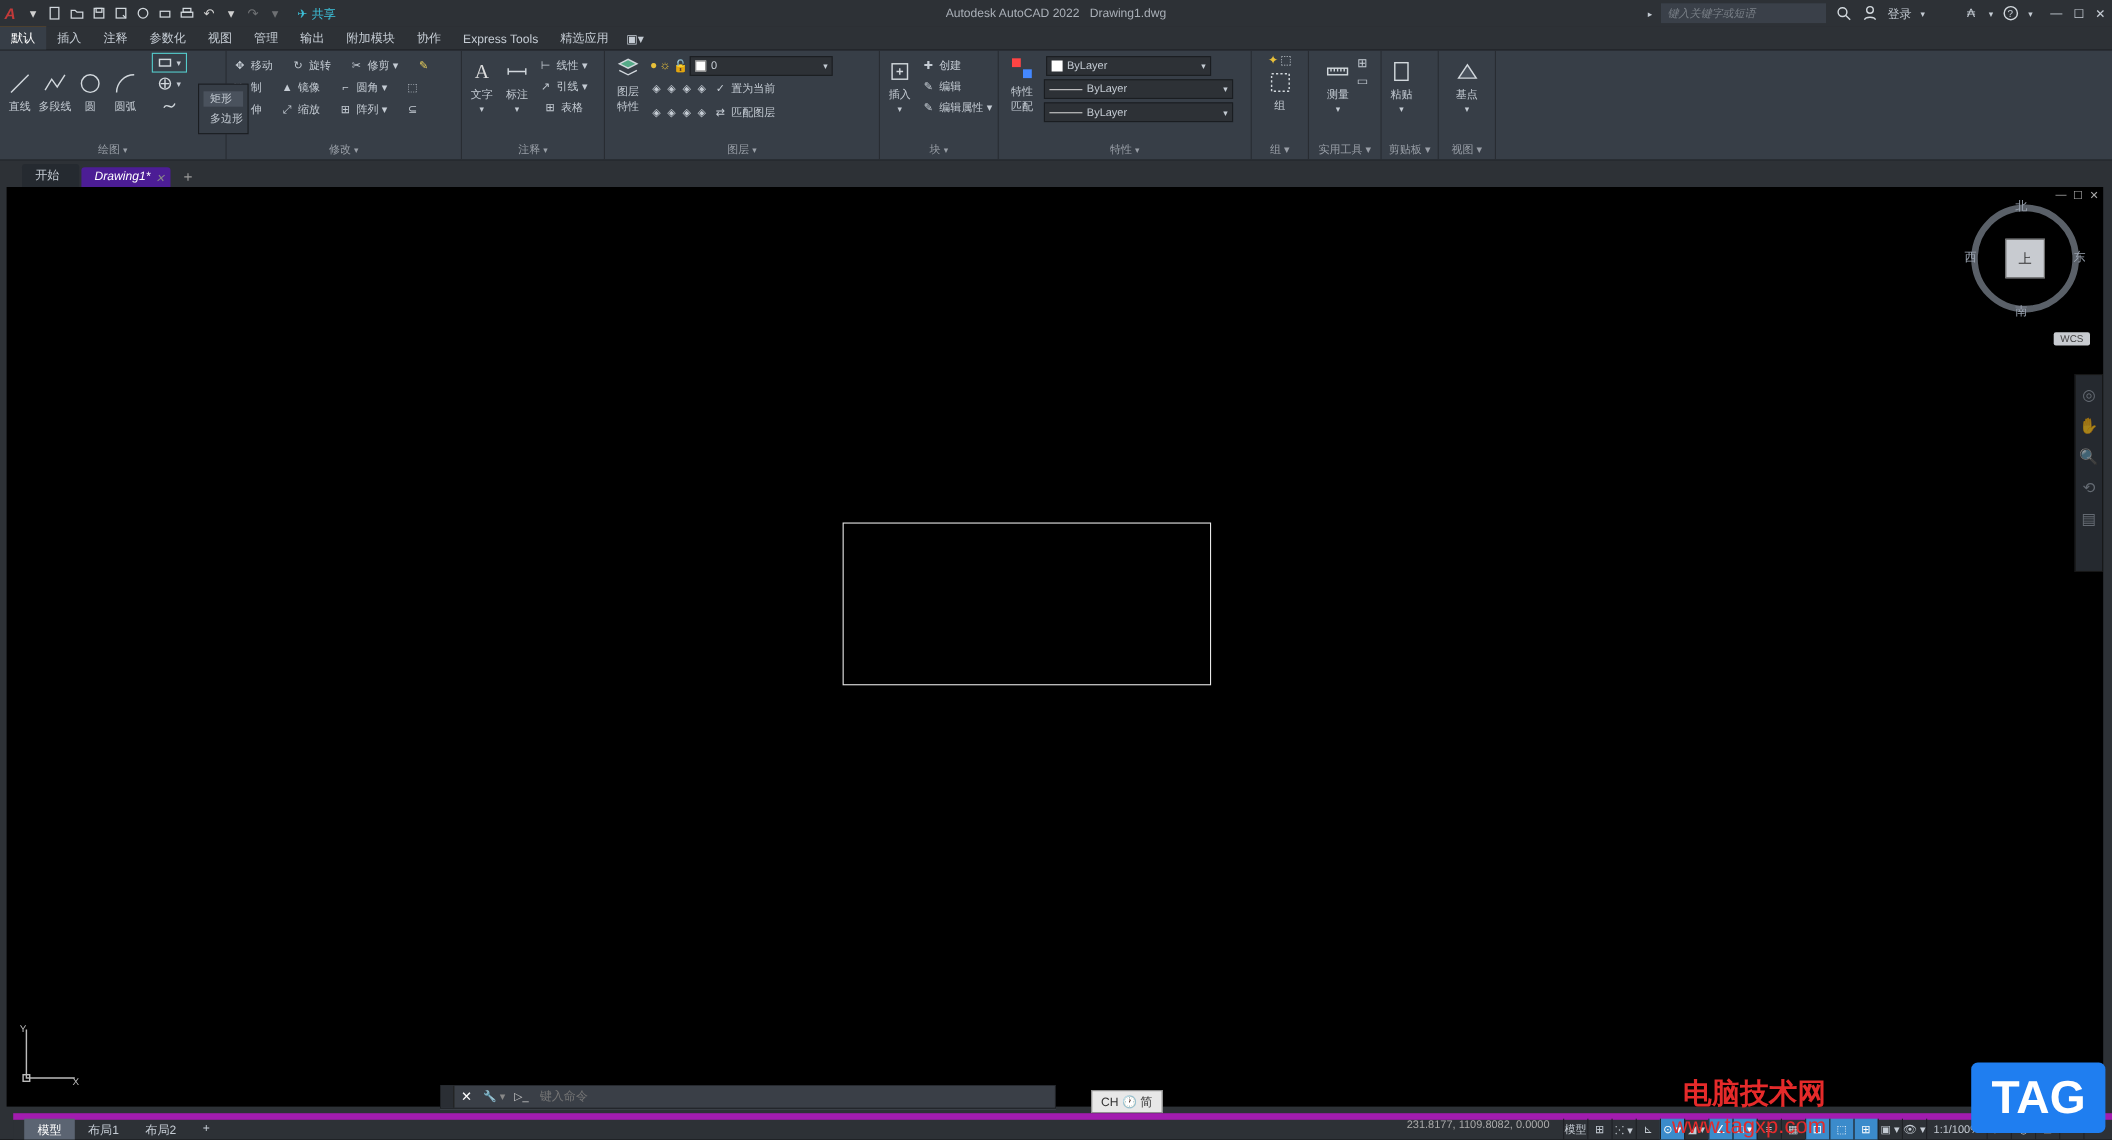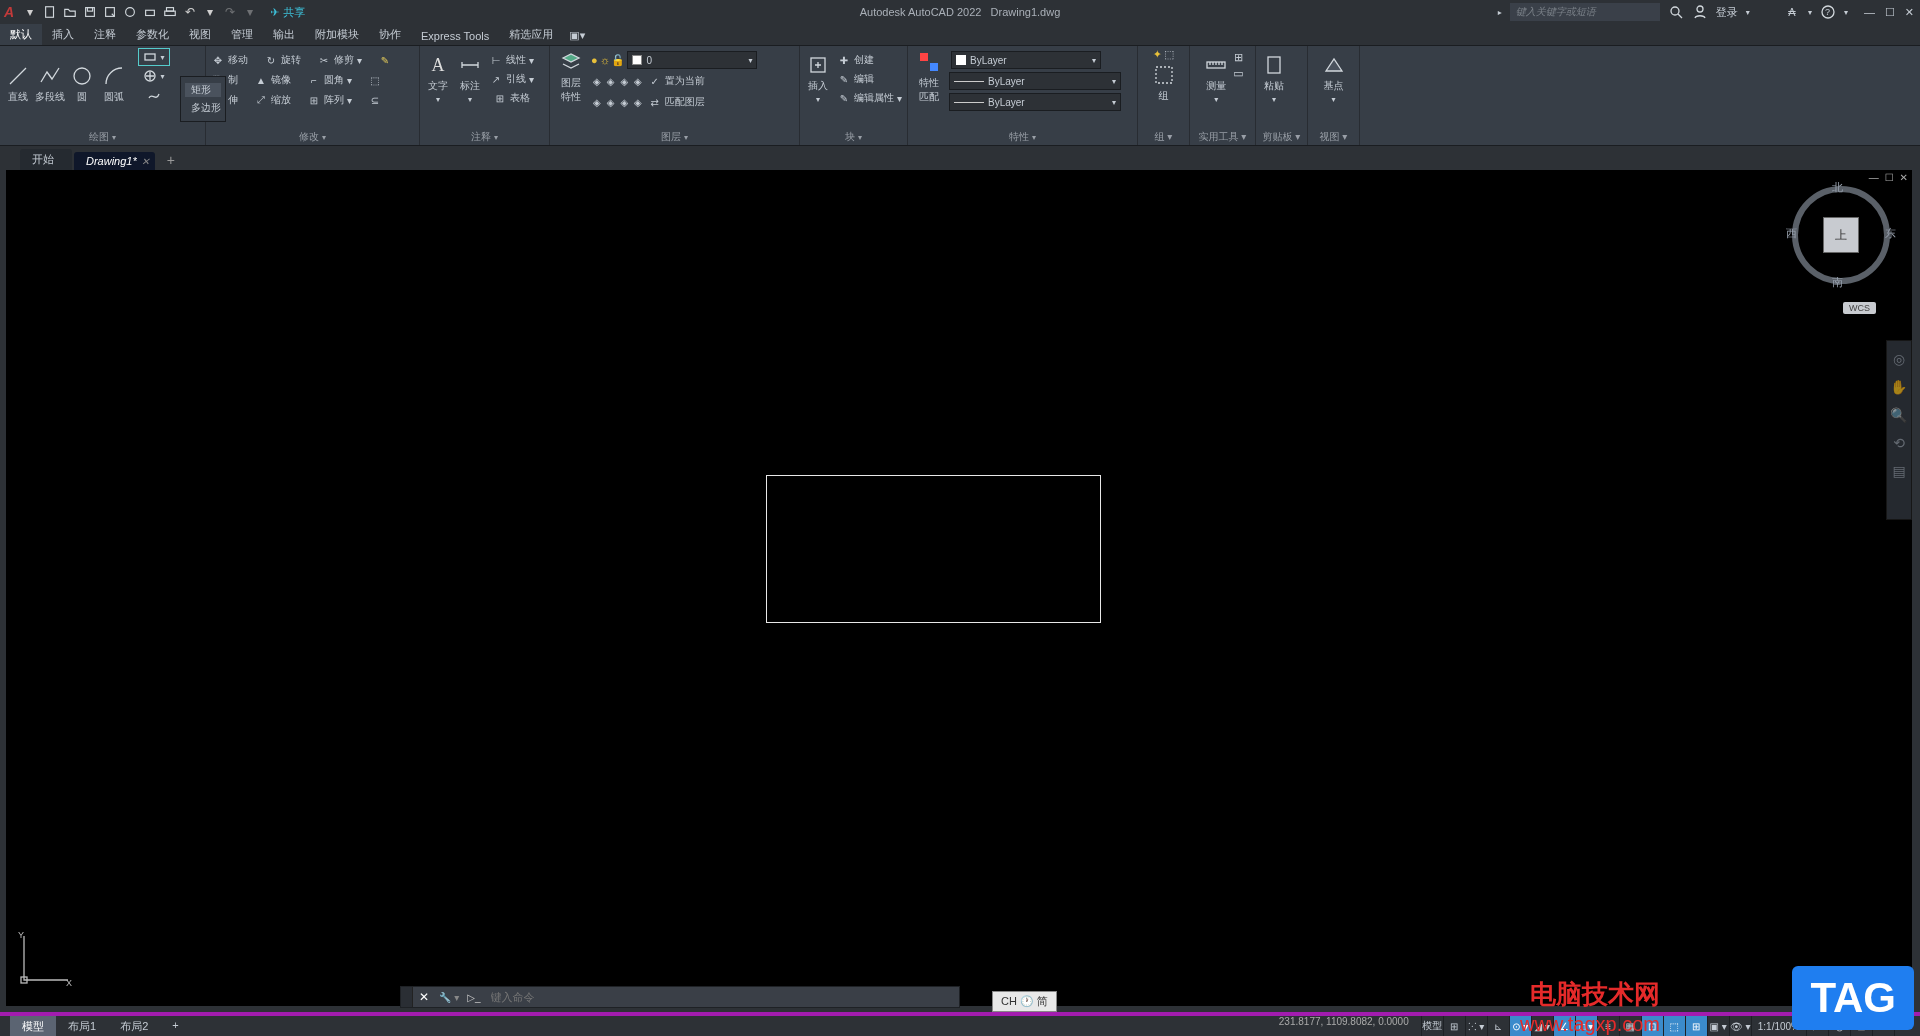--- a/index.html
+++ b/index.html
@@ -23,36 +23,36 @@
 .panel-body{flex:1;display:flex;gap:2px}
 .panel-label{text-align:center;font-size:10px;color:#999fa7;padding:1px 0;height:16px;line-height:14px}
 .col{display:flex;flex-direction:column;align-items:center;gap:1px}
 .bigbtn{display:flex;flex-direction:column;align-items:center;justify-content:flex-end;width:30px;height:56px;font-size:10px;gap:2px}
 .bigbtn .icn{width:24px;height:24px;display:flex;align-items:center;justify-content:center}
 .smbtn{display:flex;align-items:center;gap:3px;font-size:10px;height:18px;padding:0 2px;white-space:nowrap}
 .smbtn .icn{width:14px;height:14px;display:flex;align-items:center;justify-content:center}
 svg{stroke:#d2d8dd;stroke-width:1.3;fill:none}
 .layer-dd{background:#2d3136;border:1px solid #1a1d21;height:18px;width:130px;display:flex;align-items:center;padding:0 4px;font-size:10px;gap:4px}
 .doctab-bar{height:24px;background:#2d3136;display:flex;align-items:flex-end;padding-left:20px;gap:2px}
-.doctab{background:#0f172a;padding:3px 18px 3px 12px;font-size:11px;color:#c5ccd4;border-top-left-radius:3px;border-top-right-radius:3px;position:relative}
+.doctab{background:#4c1d95;padding:3px 18px 3px 12px;font-size:11px;color:#c5ccd4;border-top-left-radius:3px;border-top-right-radius:3px;position:relative}
 .doctab.inactive{background:#252a30;font-style:normal}
 .doctab.active{font-style:italic;color:#fff}
 .doctab .x{position:absolute;right:5px;top:4px;font-size:10px;color:#888}
 .addtab{color:#999;padding:2px 10px;font-size:14px}
 .canvas-frame{position:absolute;top:170px;left:6px;right:8px;bottom:30px;background:#000}
 .vcube{position:absolute;top:10px;right:16px;width:110px;height:110px;display:flex;align-items:center;justify-content:center;color:#9aa3b0;font-size:11px}
 .vcube .dir{position:absolute}
 .vcube .box{width:36px;height:36px;background:#c8cbd0;border:1px solid #666;display:flex;align-items:center;justify-content:center;color:#333;font-size:12px}
-.wcs{position:absolute;top:132px;right:36px;background:#c8cbd0;color:#444;padding:1px 6px;font-size:9px;border-radius:2px}
+.wcs{position:absolute;top:132px;right:12px;background:#c8cbd0;color:#444;padding:1px 6px;font-size:9px;border-radius:2px}
 .navbar{position:absolute;right:0;top:170px;width:26px;height:180px;background:#3a4049;border:1px solid #222;display:flex;flex-direction:column;align-items:center;gap:12px;padding-top:10px;opacity:.65}
 .navbar div{color:#9aa3b0;font-size:14px}
 .rect-drawn{position:absolute;top:305px;left:760px;width:335px;height:148px;border:1px solid #e8e8e8;background:transparent}
 .ucs{position:absolute;bottom:18px;left:10px;width:60px;height:60px}
 .inner-wc{position:absolute;top:0;right:0;display:flex;gap:6px;padding:2px 4px;color:#aaa;font-size:10px}
-.status{position:absolute;bottom:0;left:0;right:0;height:24px;background:#2d3136;border-top:4px solid #a21caf;display:flex;align-items:center;font-size:10px;color:#c5ccd4}
+.status{position:absolute;bottom:0;left:12px;right:0;height:24px;background:#2d3136;border-top:6px solid #a21caf;display:flex;align-items:center;font-size:10px;color:#c5ccd4}
 .cmdline{position:fixed;bottom:28px;left:400px;height:22px;display:flex;align-items:center;background:#3a3f47;border:1px solid #1e2125;width:560px;font-size:10px;color:#888}
 .cmdline .grip{width:12px;background:#2a2e34;height:100%;border-right:1px solid #222}
 .cmdline .xb{padding:0 6px;color:#fff;font-size:12px}
 .cmdline input{background:transparent;border:none;color:#888;font-size:11px;flex:1;outline:none;padding-left:6px}
 .layouttabs{display:flex;gap:0;padding-left:10px}
 .layouttab{padding:3px 12px;font-size:11px}
 .layouttab.active{background:#5b6472;color:#fff}
 .status-right{position:absolute;right:4px;display:flex;align-items:flex-start;gap:0}
 .sbtn{width:22px;height:20px;display:flex;align-items:center;justify-content:center;color:#c5ccd4;border-left:1px solid #1e2125}
 .sbtn.active{background:#3b8bcb;color:#fff}

